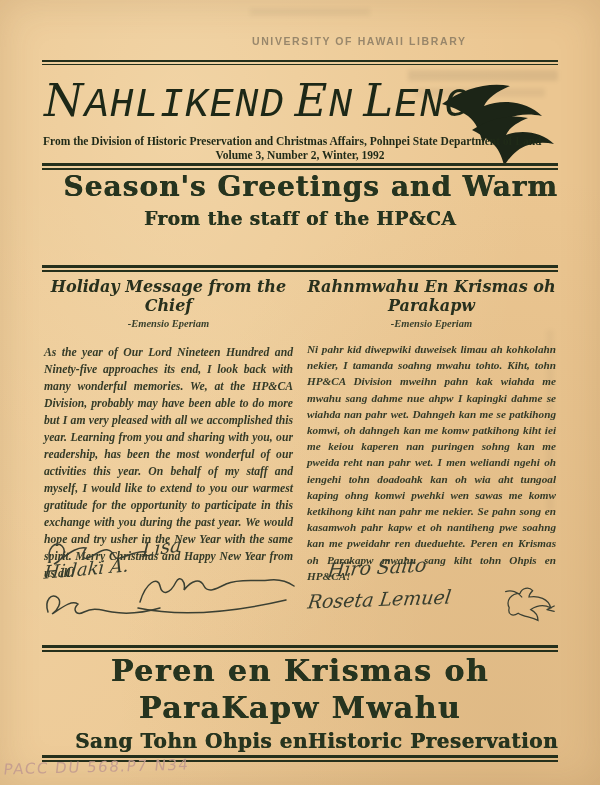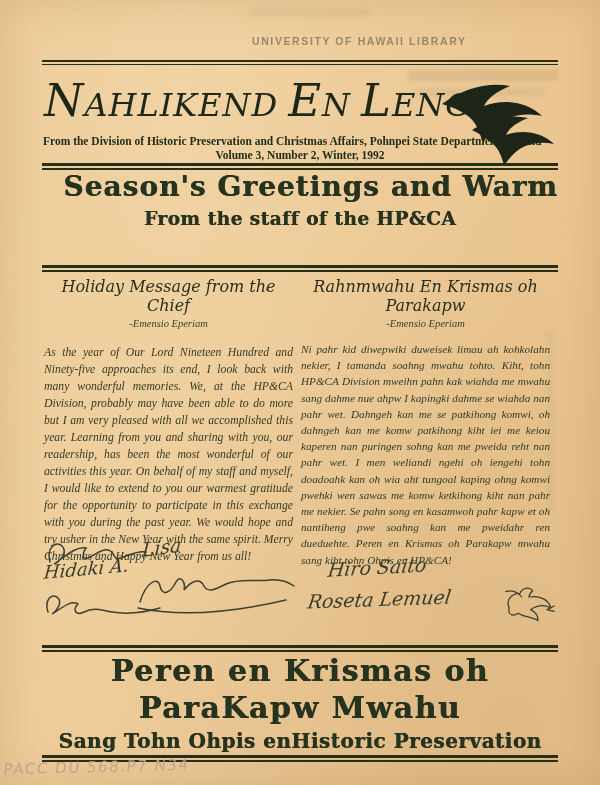--- a/index.html
+++ b/index.html
@@ -32,39 +32,39 @@
   .rule-a{top:60px;border-top-width:2.5px;border-bottom-width:1.5px;}
   .rule-b{top:163px;}
   .rule-c{top:265px;}
   .rule-d{top:645px;}
   .rule-e{top:755px;}
   
   .masthead{position:absolute;left:44px;top:72px;white-space:nowrap;
     font-family:"DejaVu Serif", serif;font-style:italic;color:#1d2817;
     letter-spacing:1px;line-height:58px;}
   .masthead .big{font-size:45px;}
-  .masthead .small{font-size:32px;}
+  .masthead .small{font-size:40px;font-family:Liberation Mono, monospace;}
   .masthead .sp{display:inline-block;width:10px;}
   .birds{position:absolute;left:438px;top:74px;}
   .tagline{position:absolute;left:43px;top:135px;width:520px;white-space:nowrap;
     font-size:11.5px;font-weight:bold;color:#1f2a18;}
   .issue{position:absolute;left:42px;top:149px;width:516px;text-align:center;
     font-size:11.5px;font-weight:bold;color:#1f2a18;}
   
   .banner{position:absolute;left:42px;width:516px;text-align:center;
     font-family:"DejaVu Serif", serif;font-weight:bold;color:#26341f;
     text-shadow:.5px 0 0 #26341f;}
   .banner-top{top:170px;}
   .banner-top .l1,.banner-top .l2{font-size:28px;line-height:33px;letter-spacing:1px;text-align:right;}
   .banner-top .l3{font-size:18.5px;line-height:27px;margin-top:2px;letter-spacing:.5px;}
   .banner-bottom{top:652px;}
   .banner-bottom .l1,.banner-bottom .l2{font-size:30px;line-height:37px;letter-spacing:1.5px;}
-  .banner-bottom .l3{font-size:20px;line-height:28px;margin-top:1px;letter-spacing:.5px;}
+  .banner-bottom .l3{font-size:20px;line-height:28px;margin-top:1px;letter-spacing:.5px;text-align:right;}
   
-  .columns{position:absolute;left:44px;top:277px;width:512px;display:flex;gap:8px;}
+  .columns{position:absolute;left:44px;top:277px;width:512px;display:flex;gap:14px;font-weight:bold;}
   .col{width:249px;}
   .art-title{font-family:"DejaVu Serif", serif;font-style:italic;font-size:16px;
     line-height:19px;text-align:center;color:#28301d;}
   .byline{font-style:italic;font-size:10.5px;line-height:14px;text-align:center;
     color:#39402c;margin-top:2px;}
   .body-text{font-style:italic;text-align:justify;color:#343b28;margin-top:13px;}
   .col-left .body-text{font-size:11.7px;line-height:17px;}
   .col-right .body-text{font-size:11.2px;line-height:16.2px;margin-top:10px;}
   .stray-dot{position:absolute;left:266px;top:288px;width:3px;height:3px;
     border-radius:50%;background:#39402c;opacity:.6;}

